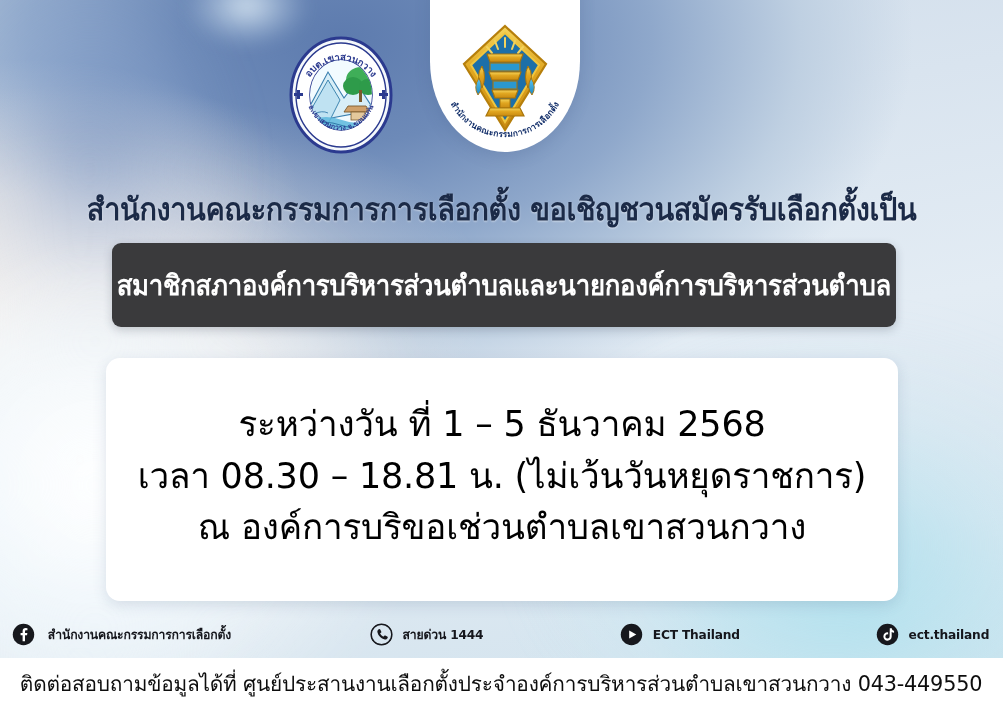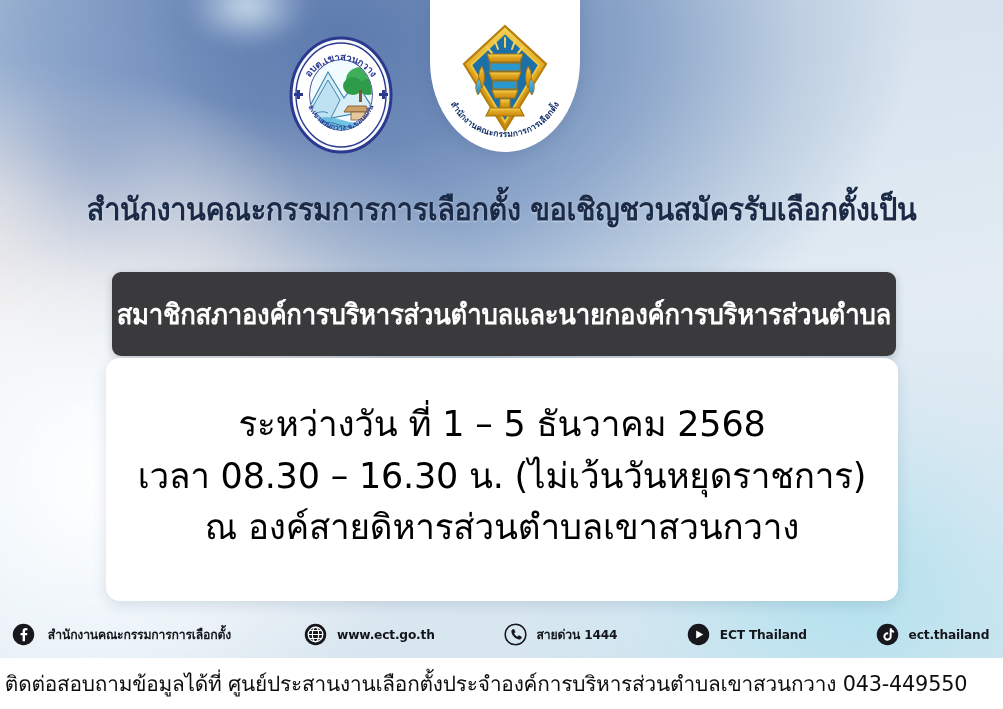--- a/index.html
+++ b/index.html
@@ -108,21 +108,21 @@
     font-weight:700;
     letter-spacing:-0.4px;
     color:#1b2a47;
     text-shadow:0 1px 2px rgba(255,255,255,0.55);
     transform:scaleX(0.93);
     white-space:nowrap;
   }
 
   
   .dark-banner {
-    position:absolute; left:112px; top:272px;
+    position:absolute; left:112px; top:243px;
     width:784px; height:84px;
     background:#3a3a3c;
     border-radius:9px;
     box-shadow:0 3px 10px rgba(35,45,65,0.22);
     display:flex; align-items:center; justify-content:center;
   }
   .dark-banner-text {
     font-family:"DejaVu Sans","Liberation Sans",sans-serif;
     font-size:28px;
     font-weight:700;
@@ -180,21 +180,21 @@
     width:23px; height:23px; flex:0 0 23px;
     border-radius:50%;
     display:block;
   }
 
   
   .contact-strip {
     position:absolute; left:0; top:658px;
     width:1003px; height:51px;
     background:#ffffff;
-    display:flex; align-items:center; justify-content:flex-start;
+    display:flex; align-items:center; justify-content:center;
   }
   .contact-text {
     font-family:"DejaVu Sans","Liberation Sans",sans-serif;
     font-size:21px;
     font-weight:400;
     color:#0d0d0d;
     letter-spacing:-0.2px;
     white-space:nowrap;
     transform:scaleX(0.99);
   }
@@ -304,44 +304,34 @@
     </svg>
 
     <div class="headline">สำนักงานคณะกรรมการการเลือกตั้ง ขอเชิญชวนสมัครรับเลือกตั้งเป็น</div>
 
     <div class="dark-banner">
       <span class="dark-banner-text">สมาชิกสภาองค์การบริหารส่วนตำบลและนายกองค์การบริหารส่วนตำบล</span>
     </div>
 
     <div class="info-card">
       <div class="info-line">ระหว่างวัน ที่ 1 – 5 ธันวาคม 2568</div>
-      <div class="info-line">เวลา 08.30 – 16.30 น. (ไม่เว้นวันหยุดราชการ)</div>
-      <div class="info-line">ณ องค์สายดิหารส่วนตำบลเขาสวนกวาง</div>
+      <div class="info-line">เวลา 08.30 – 18.81 น. (ไม่เว้นวันหยุดราชการ)</div>
+      <div class="info-line">ณ องค์การบริขอเช่วนตำบลเขาสวนกวาง</div>
     </div>
 
     <div class="social-bar">
 
       <div class="social-item">
         <svg class="s-ico" viewBox="0 0 24 24">
           <circle cx="12" cy="12" r="11.2" fill="#17181d"></circle>
           <path d="M13.6 19v-6.2h2.1l.32-2.45H13.6V8.79c0-.71.2-1.19 1.21-1.19h1.3V5.41A17.3 17.3 0 0 0 14.22 5.3c-1.87 0-3.16 1.15-3.16 3.26v1.79H8.95v2.45h2.11V19z" fill="#fff"></path>
         </svg>
         <span class="social-label">สำนักงานคณะกรรมการการเลือกตั้ง</span>
       </div>
 
-      <div class="social-item">
-        <svg class="s-ico" viewBox="0 0 24 24">
-          <circle cx="12" cy="12" r="11.2" fill="#17181d"></circle>
-          <circle cx="12" cy="12" r="7.6" fill="none" stroke="#fff" stroke-width="1.35"></circle>
-          <ellipse cx="12" cy="12" rx="3.3" ry="7.6" fill="none" stroke="#fff" stroke-width="1.2"></ellipse>
-          <line x1="4.4" y1="12" x2="19.6" y2="12" stroke="#fff" stroke-width="1.2"></line>
-          <path d="M5.8 7.7h12.4M5.8 16.3h12.4" stroke="#fff" stroke-width="1.05" fill="none"></path>
-        </svg>
-        <span class="social-label">www.ect.go.th</span>
-      </div>
 
       <div class="social-item">
         <svg class="s-ico" viewBox="0 0 24 24">
           <circle cx="12" cy="12" r="10.8" fill="none" stroke="#17181d" stroke-width="1.6"></circle>
           <path d="M9.2 6.4c.6-.3 1.2-.1 1.5.5l1 1.9c.3.6.1 1.2-.4 1.5l-.8.5c.6 1.6 1.9 2.9 3.5 3.5l.5-.8c.3-.5.9-.7 1.5-.4l1.9 1c.6.3.8.9.5 1.5-.5 1.1-1.7 1.8-2.9 1.5-3.9-.8-7-3.9-7.8-7.8-.2-1.2.4-2.4 1.5-2.9z" fill="#17181d"></path>
         </svg>
         <span class="social-label">สายด่วน 1444</span>
       </div>
 
 

